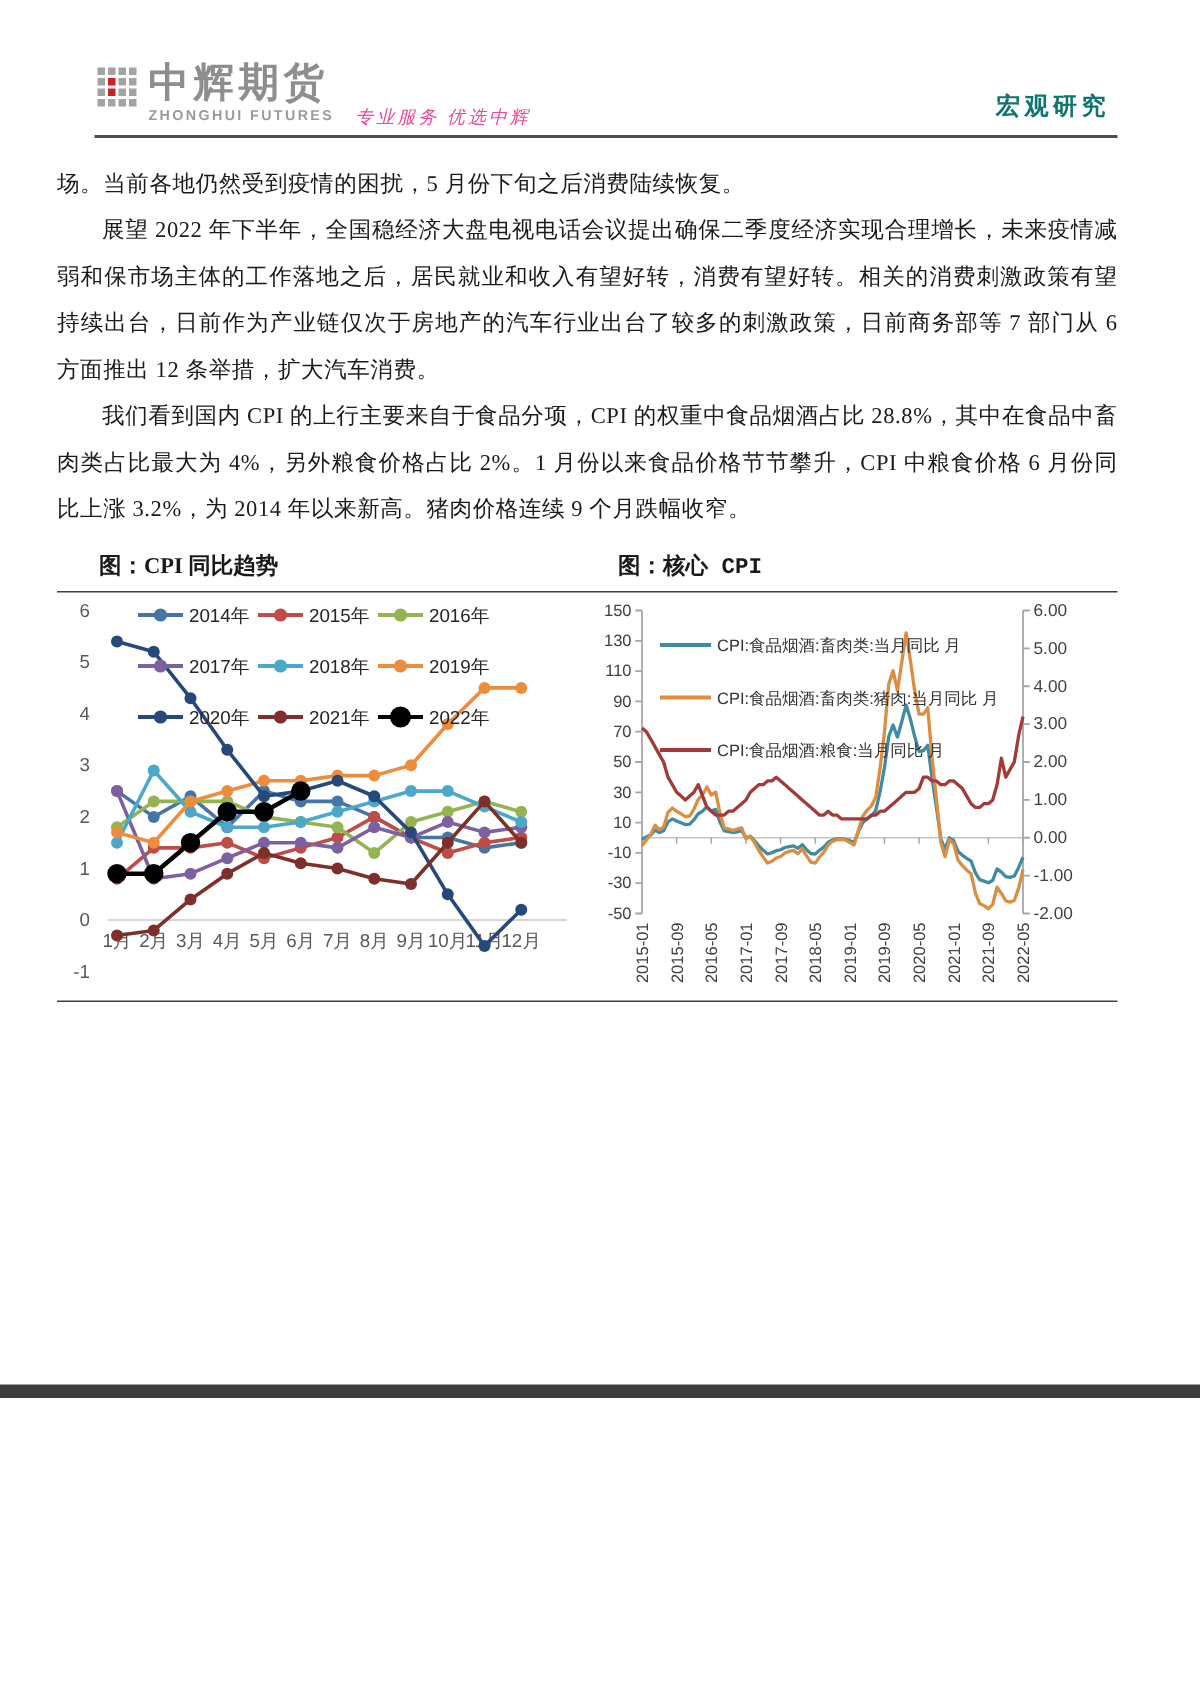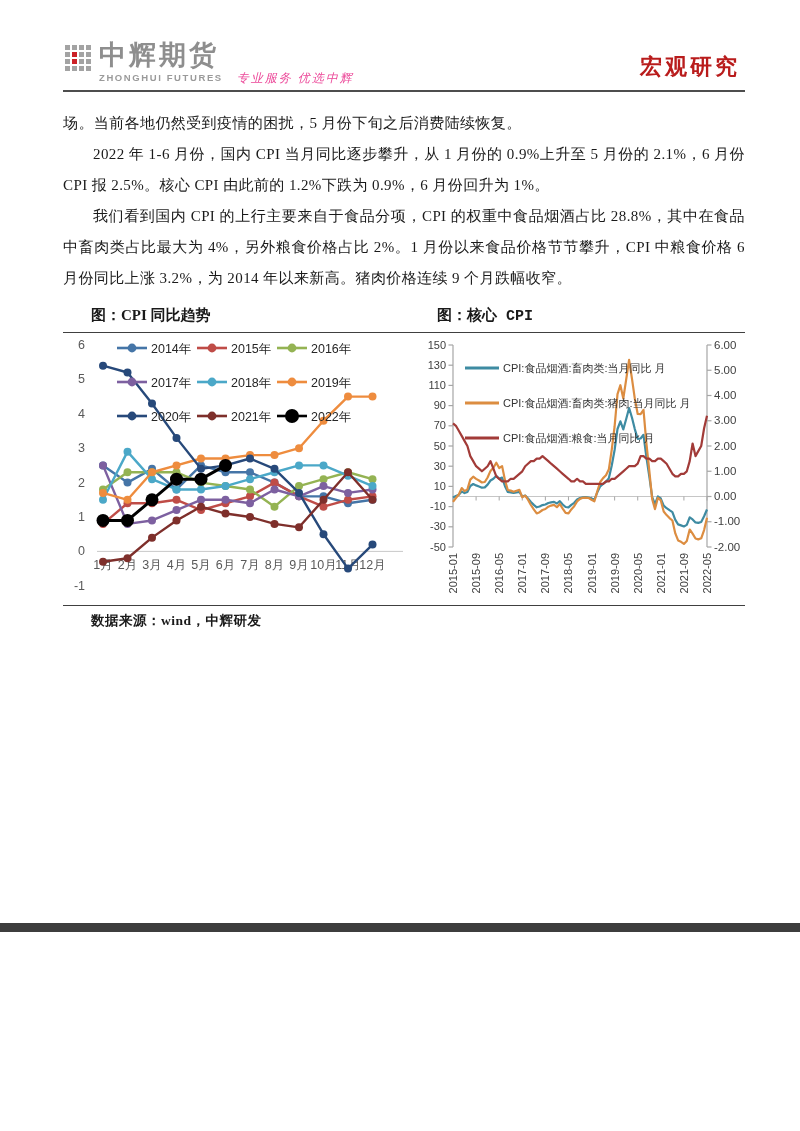--- a/index.html
+++ b/index.html
@@ -2,34 +2,34 @@
 <html><head>
 <meta charset="utf-8">
 <style>
   * { margin:0; padding:0; box-sizing:border-box; }
   html,body { background:#ffffff; }
   .page {
     position:relative; width:800px; height:920px; margin:12px auto;
     background:#ffffff; overflow:hidden;
     font-family:"Liberation Serif", serif; color:#1a1a1a;
   }
-  .content { padding:0 55px 0 63px; }
+  .content { padding:0 55px 0 38px; }
 
   
   .header { position:relative; height:80px; border-bottom:2px solid #4d4d4d; margin:0 55px 0 63px; }
   .logo { position:absolute; left:2px; top:30px; display:flex; align-items:flex-start; }
   .logo-grid { display:grid; grid-template-columns:repeat(4,5px); grid-auto-rows:5px; gap:2px; margin-top:3px; }
   .logo-grid i { background:#a3a3a3; display:block; }
   .logo-grid i.red { background:#cc2127; }
   .logo-text { margin-left:8px; line-height:1; }
   .logo-cn { font-size:27px; font-weight:bold; color:#8e8e8e; letter-spacing:3px; font-family:"Liberation Sans", sans-serif; }
   .logo-sub { display:flex; align-items:center; margin-top:3px; }
   .logo-en { font-size:9.5px; color:#9a9a9a; letter-spacing:1.6px; font-family:"Liberation Sans", sans-serif; font-weight:bold; }
   .slogan { font-size:12px; color:#ec4899; font-style:italic; margin-left:14px; letter-spacing:2px; }
-  .doc-type { position:absolute; right:5px; bottom:8px; font-size:22px; font-weight:bold; color:#b91c1c; letter-spacing:3px;font-family:Liberation Serif, serif; }
+  .doc-type { position:absolute; right:5px; bottom:8px; font-size:16px; font-weight:bold; color:#0f766e; letter-spacing:3px;font-family:Liberation Serif, serif; }
 
   
   .para { font-size:15px; line-height:31px; text-align:justify; letter-spacing:0.4px; }
   .indent { text-indent:2em; }
   .heading { font-size:19px; font-weight:bold; margin:16px 0 8px 0; letter-spacing:0.5px; }
   .first-para { margin-top:16px; }
 
   
   .fig-titles { position:relative; height:22px; margin-top:12px; font-size:15px; font-weight:bold; }
   .fig-title-left  { position:absolute; left:28px; top:0; }
@@ -79,23 +79,23 @@
           <span class="logo-en">ZHONGHUI FUTURES</span>
           <span class="slogan">专业服务 优选中辉</span>
         </div>
       </div>
     </div>
     <div class="doc-type">宏观研究</div>
   </div>
 
   <div class="content">
     <p class="para first-para">场。当前各地仍然受到疫情的困扰，5 月份下旬之后消费陆续恢复。</p>
-
-
-    <p class="para indent">2022 年 1-6 月份，国内 CPI 当月同比逐步攀升，从 1 月份的 0.9%上升至 5 月份的 2.1%，6 月份 CPI 报 2.5%。核心 CPI 由此前的 1.2%下跌为 0.9%，6 月份回升为 1%。</p>
+    <p class="para indent">展望 2022 年下半年，全国稳经济大盘电视电话会议提出确保二季度经济实现合理增长，未来疫情减弱和保市场主体的工作落地之后，居民就业和收入有望好转，消费有望好转。相关的消费刺激政策有望持续出台，日前作为产业链仅次于房地产的汽车行业出台了较多的刺激政策，日前商务部等 7 部门从 6 方面推出 12 条举措，扩大汽车消费。</p>
+
+
     <p class="para indent">我们看到国内 CPI 的上行主要来自于食品分项，CPI 的权重中食品烟酒占比 28.8%，其中在食品中畜肉类占比最大为 4%，另外粮食价格占比 2%。1 月份以来食品价格节节攀升，CPI 中粮食价格 6 月份同比上涨 3.2%，为 2014 年以来新高。猪肉价格连续 9 个月跌幅收窄。</p>
 
     <div class="fig-titles">
       <span class="fig-title-left">图：CPI 同比趋势</span>
       <span class="fig-title-right">图：核心 CPI</span>
     </div>
     <div class="fig-topline"></div>
 
     <div class="fig-area">
       <svg id="chart-left" width="345" height="266" viewBox="0 0 345 266">
@@ -333,19 +333,18 @@
           <line x1="45" y1="33" x2="79" y2="33" stroke="#3e8ba2" stroke-width="2.8"></line>
           <text x="83" y="37" font-size="11" fill="#333333">CPI:食品烟酒:畜肉类:当月同比 月</text>
           <line x1="45" y1="68" x2="79" y2="68" stroke="#dc8d41" stroke-width="2.8"></line>
           <text x="83" y="72" font-size="11" fill="#333333">CPI:食品烟酒:畜肉类:猪肉:当月同比 月</text>
           <line x1="45" y1="103" x2="79" y2="103" stroke="#a23b38" stroke-width="2.8"></line>
           <text x="83" y="107" font-size="11" fill="#333333">CPI:食品烟酒:粮食:当月同比 月</text>
         </svg>
     </div>
     <div class="fig-bottomline"></div>
 
-    <div class="source">数据来源：wind，中辉研发</div>
 
   </div>
 
   <div class="page-num">18 / 25</div>
   <div class="footer-bar"></div>
 </div>
 
 </body></html>

